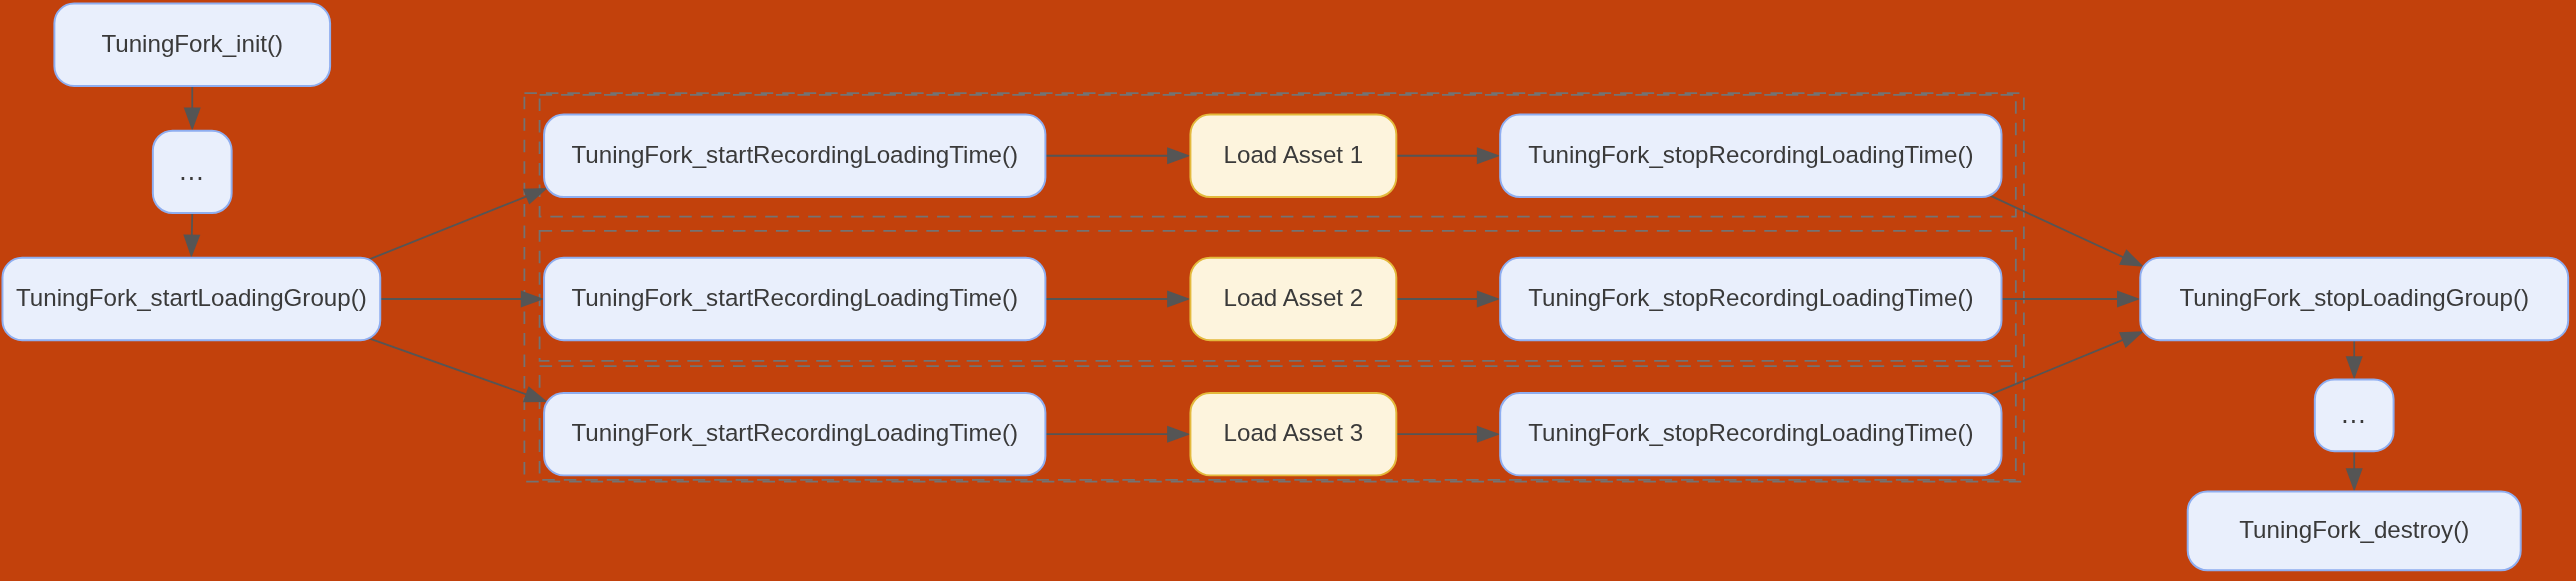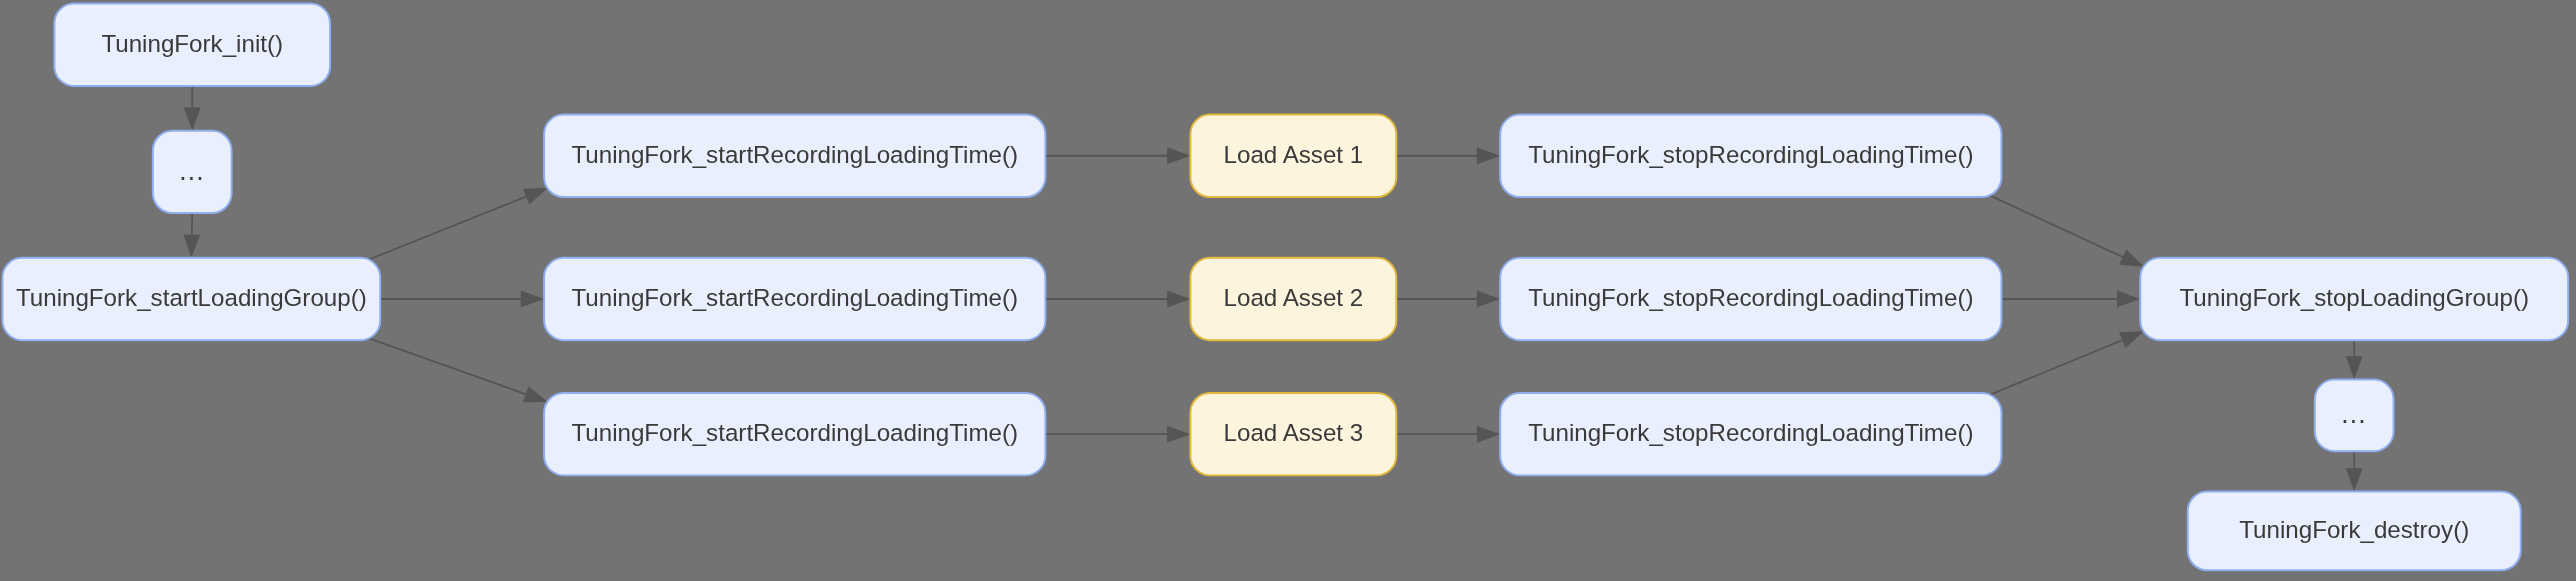--- a/index.html
+++ b/index.html
@@ -1,21 +1,21 @@
 <!DOCTYPE html>
 <html style="font-size:14.3px"><head>
 <meta charset="utf-8">
 <style>
   html,body{margin:0;padding:0;background:#ffffff;}
   body{
     width:2576px;height:581px;
     font-family:"Liberation Sans", sans-serif;
     overflow:hidden;
   }
-  #diagram-root{position:relative;width:2576px;height:581px;background:#737373;}
+  #diagram-root{position:relative;width:2576px;height:581px;background:#c2410c;}
   svg#flow{position:absolute;top:0;left:0;width:2576px;height:581px;display:block;}
   .node-rect{stroke-width:2.2px;}
   .node-blue{fill:#e9effc;stroke:#8faef0;}
   .node-yellow{fill:#fdf4dd;stroke:#e3b93c;}
   .node-label{
     font-family:"Liberation Sans", sans-serif;
     font-size:27px;
     fill:#3a3a3a;
     text-anchor:middle;
     dominant-baseline:middle;

